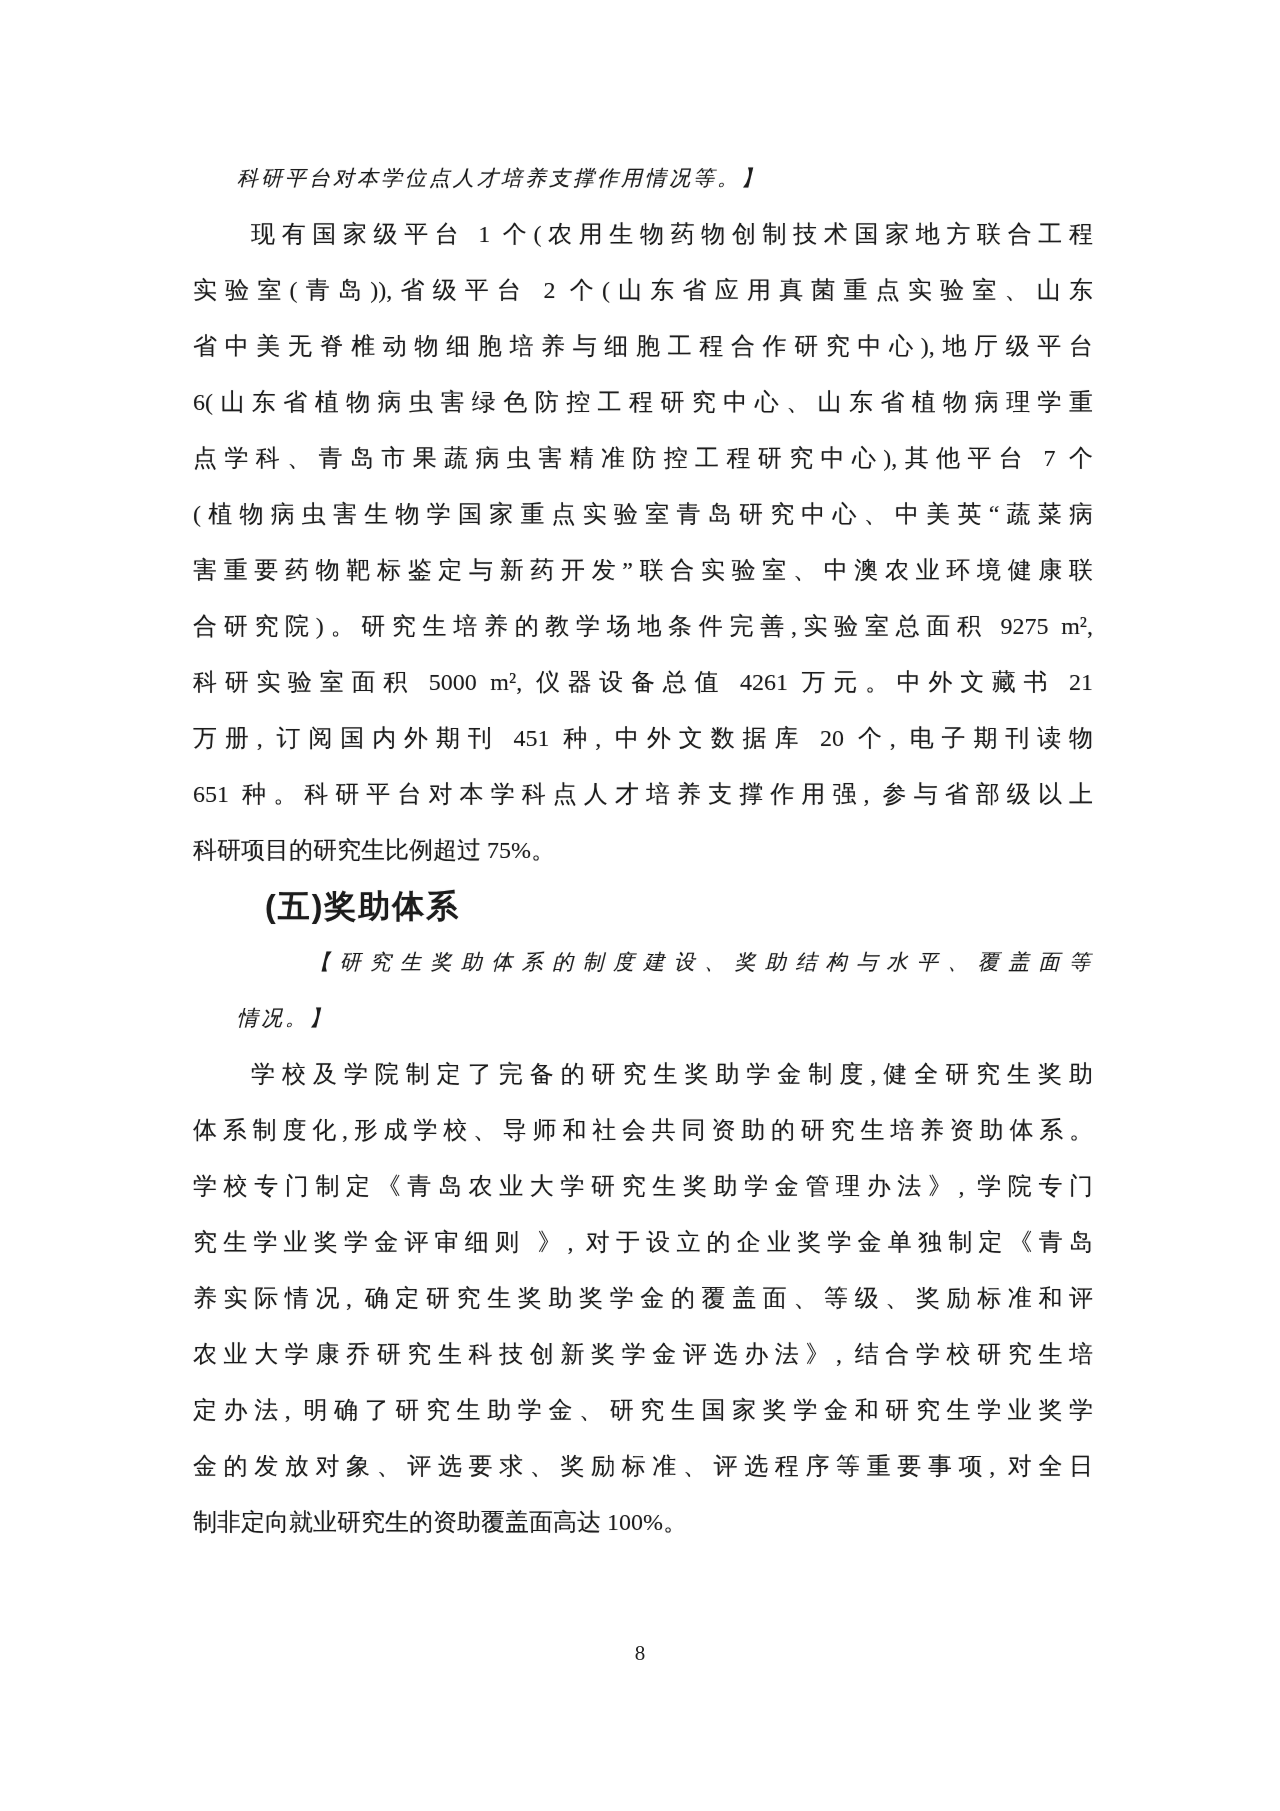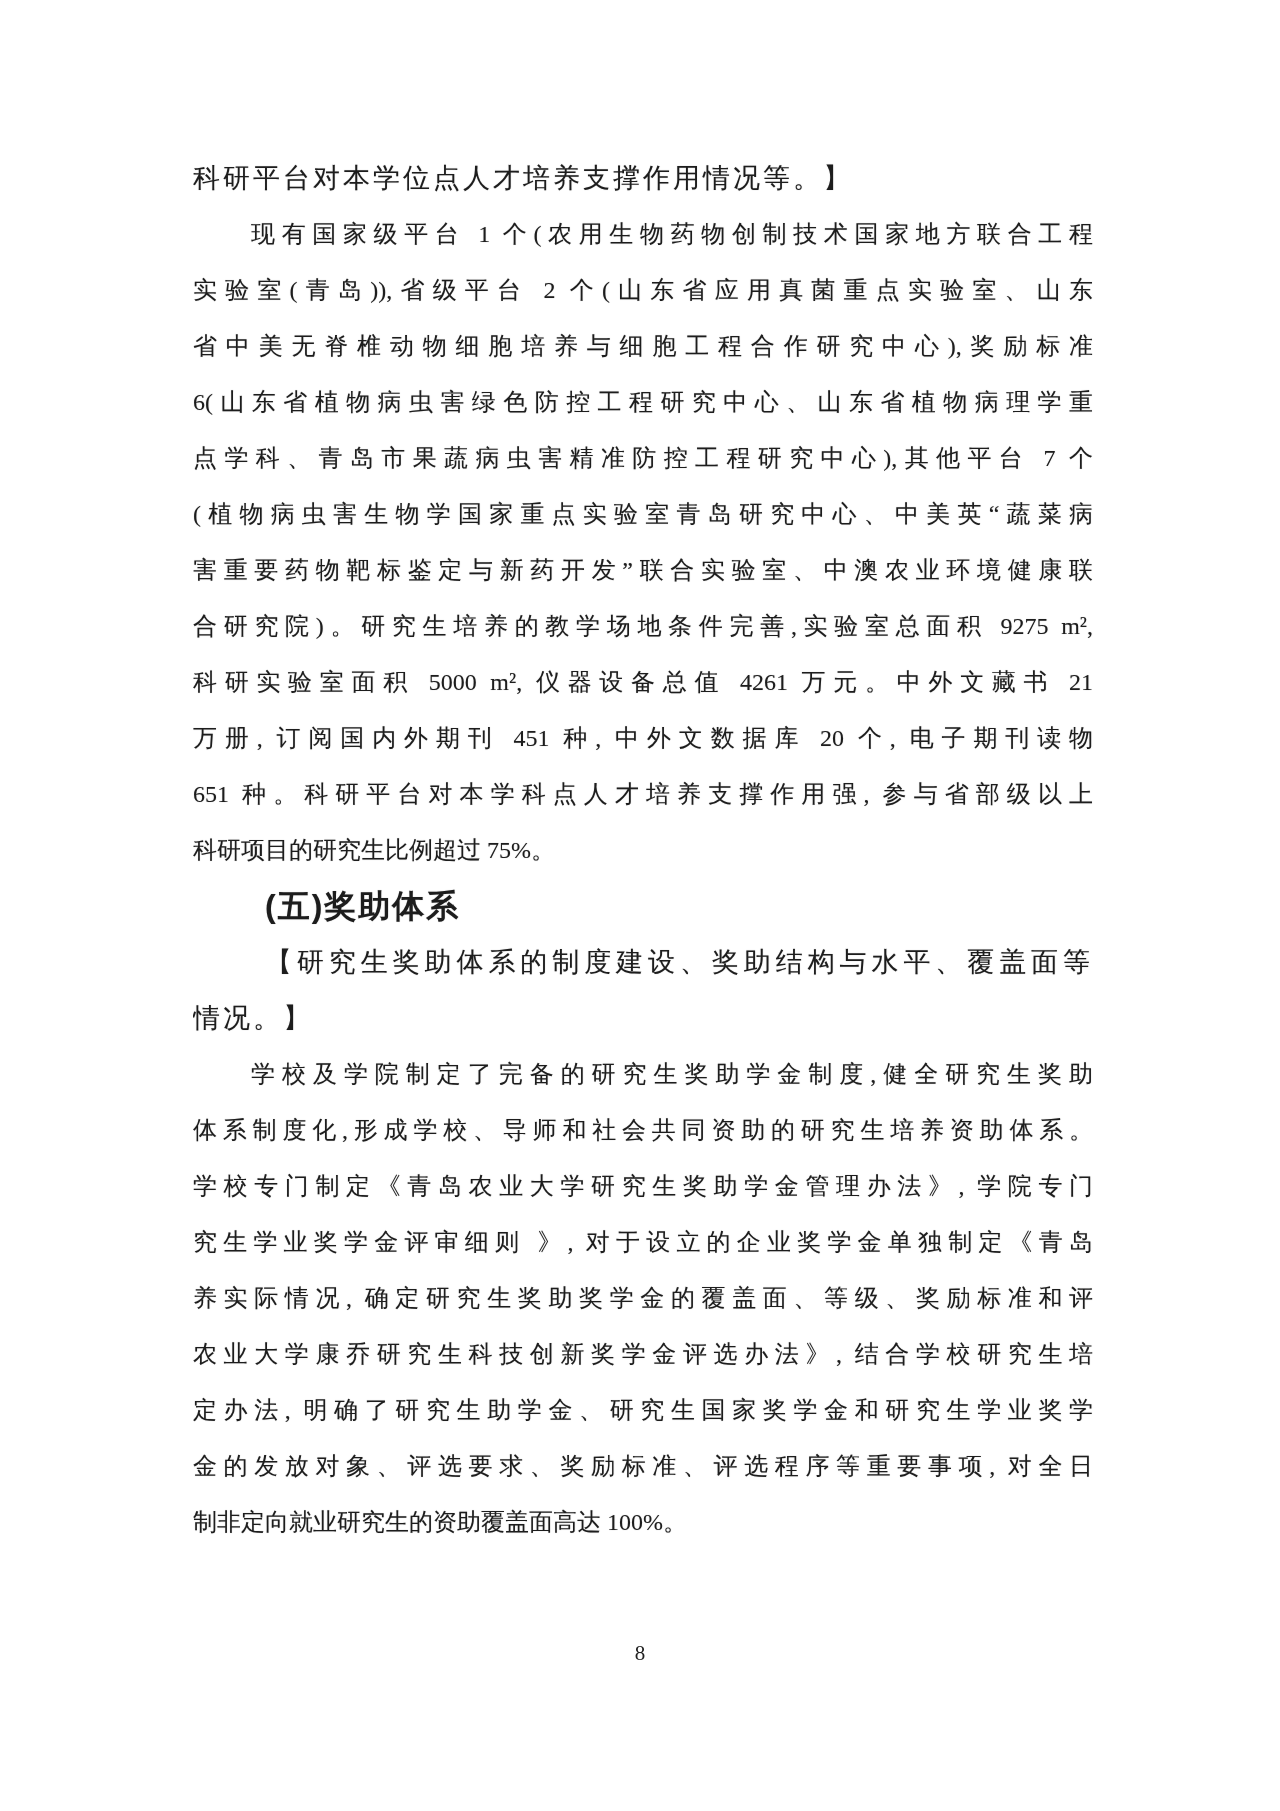--- a/index.html
+++ b/index.html
@@ -28,22 +28,24 @@
     text-justify:inter-character;
     overflow:hidden;
     text-shadow:0 0 1px rgba(40,40,40,0.35);
   }
   .ln.flush{
     text-align:left;
     text-align-last:left;
   }
   .ln.ind{ text-indent:58px; }
   .ln.kai{
-    font-size:27px;
+    font-style:italic;
+    font-size:21px;
     letter-spacing:3px;
+    margin-left:44px;
   }
   .ln.kai.indA{ text-indent:72px; }
   .ln.heading{
     font-weight:bold;
     font-size:32px;
     letter-spacing:2px;
     text-align:left;
     text-align-last:left;
     text-indent:72px;
     font-family:"Liberation Sans","DejaVu Sans",sans-serif;
@@ -60,21 +62,21 @@
   }
 </style>
 </head>
 <body>
 
 <div class="page">
   <div class="content">
     <div class="ln kai flush">科研平台对本学位点人才培养支撑作用情况等。】</div>
     <div class="ln ind">现有国家级平台 1 个(农用生物药物创制技术国家地方联合工程</div>
     <div class="ln">实验室(青岛)),省级平台 2 个(山东省应用真菌重点实验室、山东</div>
-    <div class="ln">省中美无脊椎动物细胞培养与细胞工程合作研究中心),奖励标准</div>
+    <div class="ln">省中美无脊椎动物细胞培养与细胞工程合作研究中心),地厅级平台</div>
     <div class="ln">6(山东省植物病虫害绿色防控工程研究中心、山东省植物病理学重</div>
     <div class="ln">点学科、青岛市果蔬病虫害精准防控工程研究中心),其他平台 7 个</div>
     <div class="ln">(植物病虫害生物学国家重点实验室青岛研究中心、中美英“蔬菜病</div>
     <div class="ln">害重要药物靶标鉴定与新药开发”联合实验室、中澳农业环境健康联</div>
     <div class="ln">合研究院)。研究生培养的教学场地条件完善,实验室总面积 9275 m²,</div>
     <div class="ln">科研实验室面积 5000 m², 仪器设备总值 4261 万元。中外文藏书 21</div>
     <div class="ln">万册, 订阅国内外期刊 451 种, 中外文数据库 20 个, 电子期刊读物</div>
     <div class="ln">651 种。科研平台对本学科点人才培养支撑作用强, 参与省部级以上</div>
     <div class="ln flush">科研项目的研究生比例超过 75%。</div>
     <div class="ln heading">(五)奖助体系</div>

